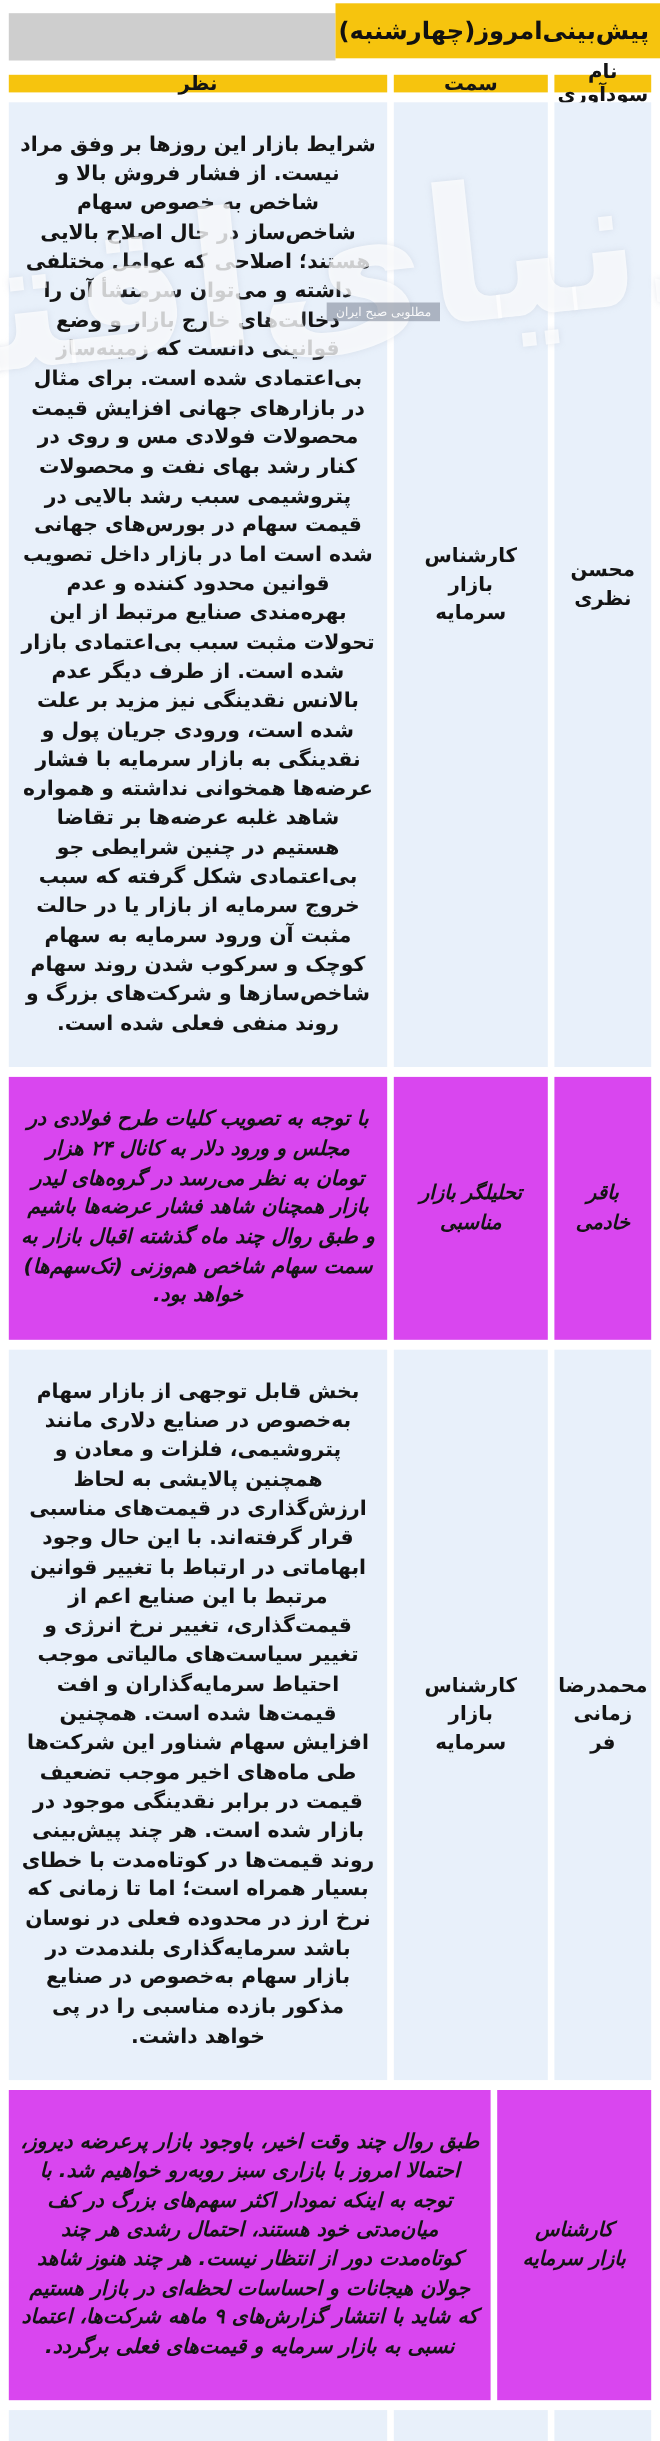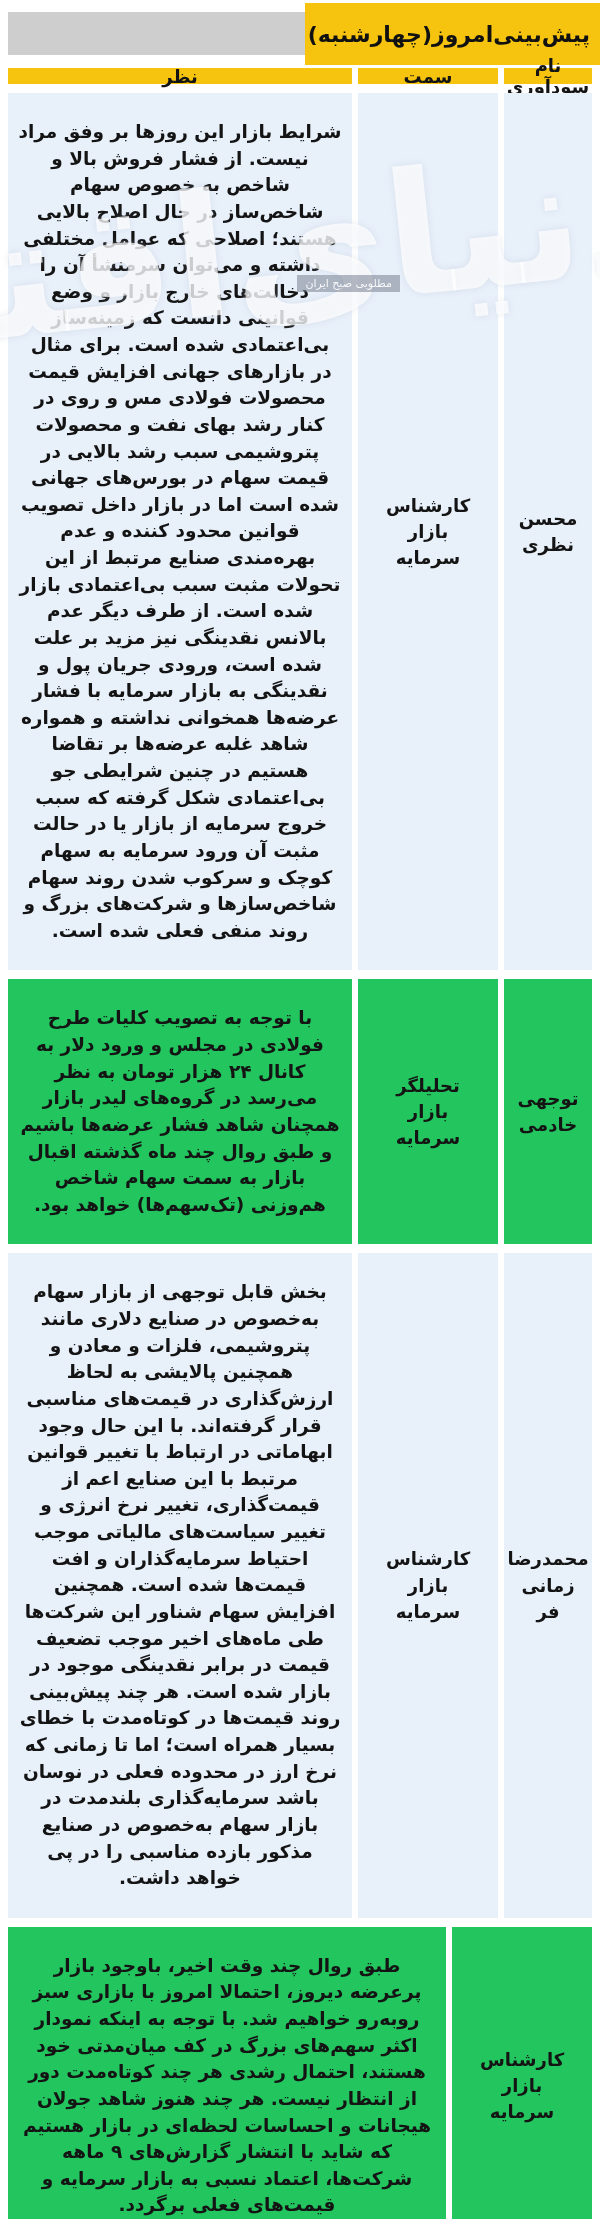--- a/index.html
+++ b/index.html
@@ -7,21 +7,21 @@
     width:600px;height:2219px;background:#ffffff;
     font-family:"DejaVu Sans","Liberation Sans",sans-serif;
     color:#141414;overflow:hidden;position:relative;
   }
   .titlebar{position:relative;height:60px;}
   .titlebar .graybar{
     position:absolute;top:12px;left:8px;right:295px;height:43px;
     background:#cecece;
   }
   .titlebar .titlebox{
-    position:absolute;top:3px;right:0;width:295px;height:62px;
+    position:absolute;top:3px;right:0;width:295px;height:50px;
     background:#f6c40e;display:flex;align-items:center;justify-content:flex-start;
     direction:rtl;padding:0 10px;box-sizing:border-box;
   }
   .titlebar .titlebox span{
     font-size:22px;font-weight:bold;color:#111;white-space:nowrap;
   }
   .tbl{
     position:relative;margin:8px 8px 0 8px;direction:rtl;
     display:flex;flex-direction:column;gap:9px;
   }
@@ -30,21 +30,21 @@
     display:flex;align-items:center;justify-content:center;
     box-sizing:border-box;text-align:center;
   }
   .col-name{width:88px;flex:0 0 88px;}
   .col-role{width:140px;flex:0 0 140px;}
   .col-op{flex:1 1 auto;}
   .hdr .cell{
     background:#f6c40e;height:16px;font-weight:bold;font-size:18px;
   }
   .light .cell{background:#e8f0fa;}
-  .dark  .cell{background:#22c55e;}
+  .dark  .cell{background:#d946ef;font-style:italic;}
   .cell.name{font-size:18px;font-weight:bold;line-height:1.45;padding:4px;}
   .cell.role{font-size:18px;font-weight:bold;line-height:1.45;padding:20px;}
   .cell.op{
     font-size:18.5px;font-weight:600;line-height:1.44;
     padding:26px 10px;
   }
   .r1{min-height:638px;}
   .r2{min-height:170px;}
   .r3{min-height:462px;}
   .r4{min-height:282px;}
@@ -83,22 +83,22 @@
     <div class="cell col-op">نظر</div>
   </div>
 
   <div class="row light r1">
     <div class="cell col-name name">محسن نظری</div>
     <div class="cell col-role role">کارشناس بازار سرمایه</div>
     <div class="cell col-op op">شرایط بازار این روزها بر وفق مراد نیست. از فشار فروش بالا و شاخص به خصوص سهام شاخص‌ساز در حال اصلاح بالایی هستند؛ اصلاحی که عوامل مختلفی داشته و می‌توان سرمنشأ آن را دخالت‌های خارج بازار و وضع قوانینی دانست که زمینه‌ساز بی‌اعتمادی شده است. برای مثال در بازارهای جهانی افزایش قیمت محصولات فولادی مس و روی در کنار رشد بهای نفت و محصولات پتروشیمی سبب رشد بالایی در قیمت سهام در بورس‌های جهانی شده است اما در بازار داخل تصویب قوانین محدود کننده و عدم بهره‌مندی صنایع مرتبط از این تحولات مثبت سبب بی‌اعتمادی بازار شده است. از طرف دیگر عدم بالانس نقدینگی نیز مزید بر علت شده است، ورودی جریان پول و نقدینگی به بازار سرمایه با فشار عرضه‌ها همخوانی نداشته و همواره شاهد غلبه عرضه‌ها بر تقاضا هستیم در چنین شرایطی جو بی‌اعتمادی شکل گرفته که سبب خروج سرمایه از بازار یا در حالت مثبت آن ورود سرمایه به سهام کوچک و سرکوب شدن روند سهام شاخص‌سازها و شرکت‌های بزرگ و روند منفی فعلی شده است.</div>
   </div>
 
   <div class="row dark r2">
-    <div class="cell col-name name">توجهی خادمی</div>
-    <div class="cell col-role role">تحلیلگر بازار سرمایه</div>
+    <div class="cell col-name name">باقر خادمی</div>
+    <div class="cell col-role role">تحلیلگر بازار مناسبی</div>
     <div class="cell col-op op">با توجه به تصویب کلیات طرح فولادی در مجلس و ورود دلار به کانال ۲۴ هزار تومان به نظر می‌رسد در گروه‌های لیدر بازار همچنان شاهد فشار عرضه‌ها باشیم و طبق روال چند ماه گذشته اقبال بازار به سمت سهام شاخص هم‌وزنی (تک‌سهم‌ها) خواهد بود.</div>
   </div>
 
   <div class="row light r3">
     <div class="cell col-name name">محمدرضا زمانی فر</div>
     <div class="cell col-role role">کارشناس بازار سرمایه</div>
     <div class="cell col-op op">بخش قابل توجهی از بازار سهام به‌خصوص در صنایع دلاری مانند پتروشیمی، فلزات و معادن و همچنین پالایشی به لحاظ ارزش‌گذاری در قیمت‌های مناسبی قرار گرفته‌اند. با این حال وجود ابهاماتی در ارتباط با تغییر قوانین مرتبط با این صنایع اعم از قیمت‌گذاری، تغییر نرخ انرژی و تغییر سیاست‌های مالیاتی موجب احتیاط سرمایه‌گذاران و افت قیمت‌ها شده است. همچنین افزایش سهام شناور این شرکت‌ها طی ماه‌های اخیر موجب تضعیف قیمت در برابر نقدینگی موجود در بازار شده است. هر چند پیش‌بینی روند قیمت‌ها در کوتاه‌مدت با خطای بسیار همراه است؛ اما تا زمانی که نرخ ارز در محدوده فعلی در نوسان باشد سرمایه‌گذاری بلندمدت در بازار سهام به‌خصوص در صنایع مذکور بازده مناسبی را در پی خواهد داشت.</div>
   </div>
 
   <div class="row dark r4">

